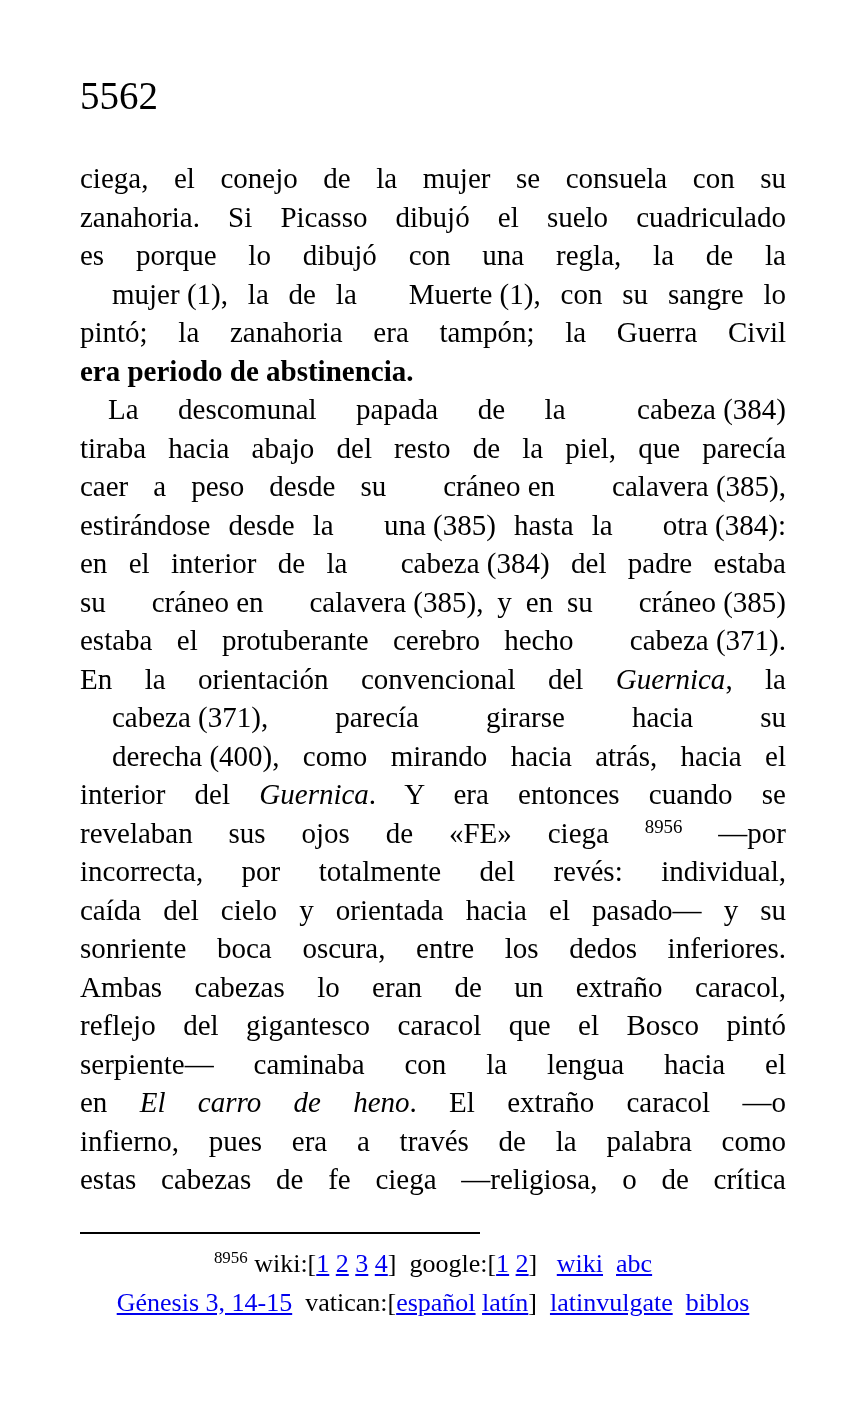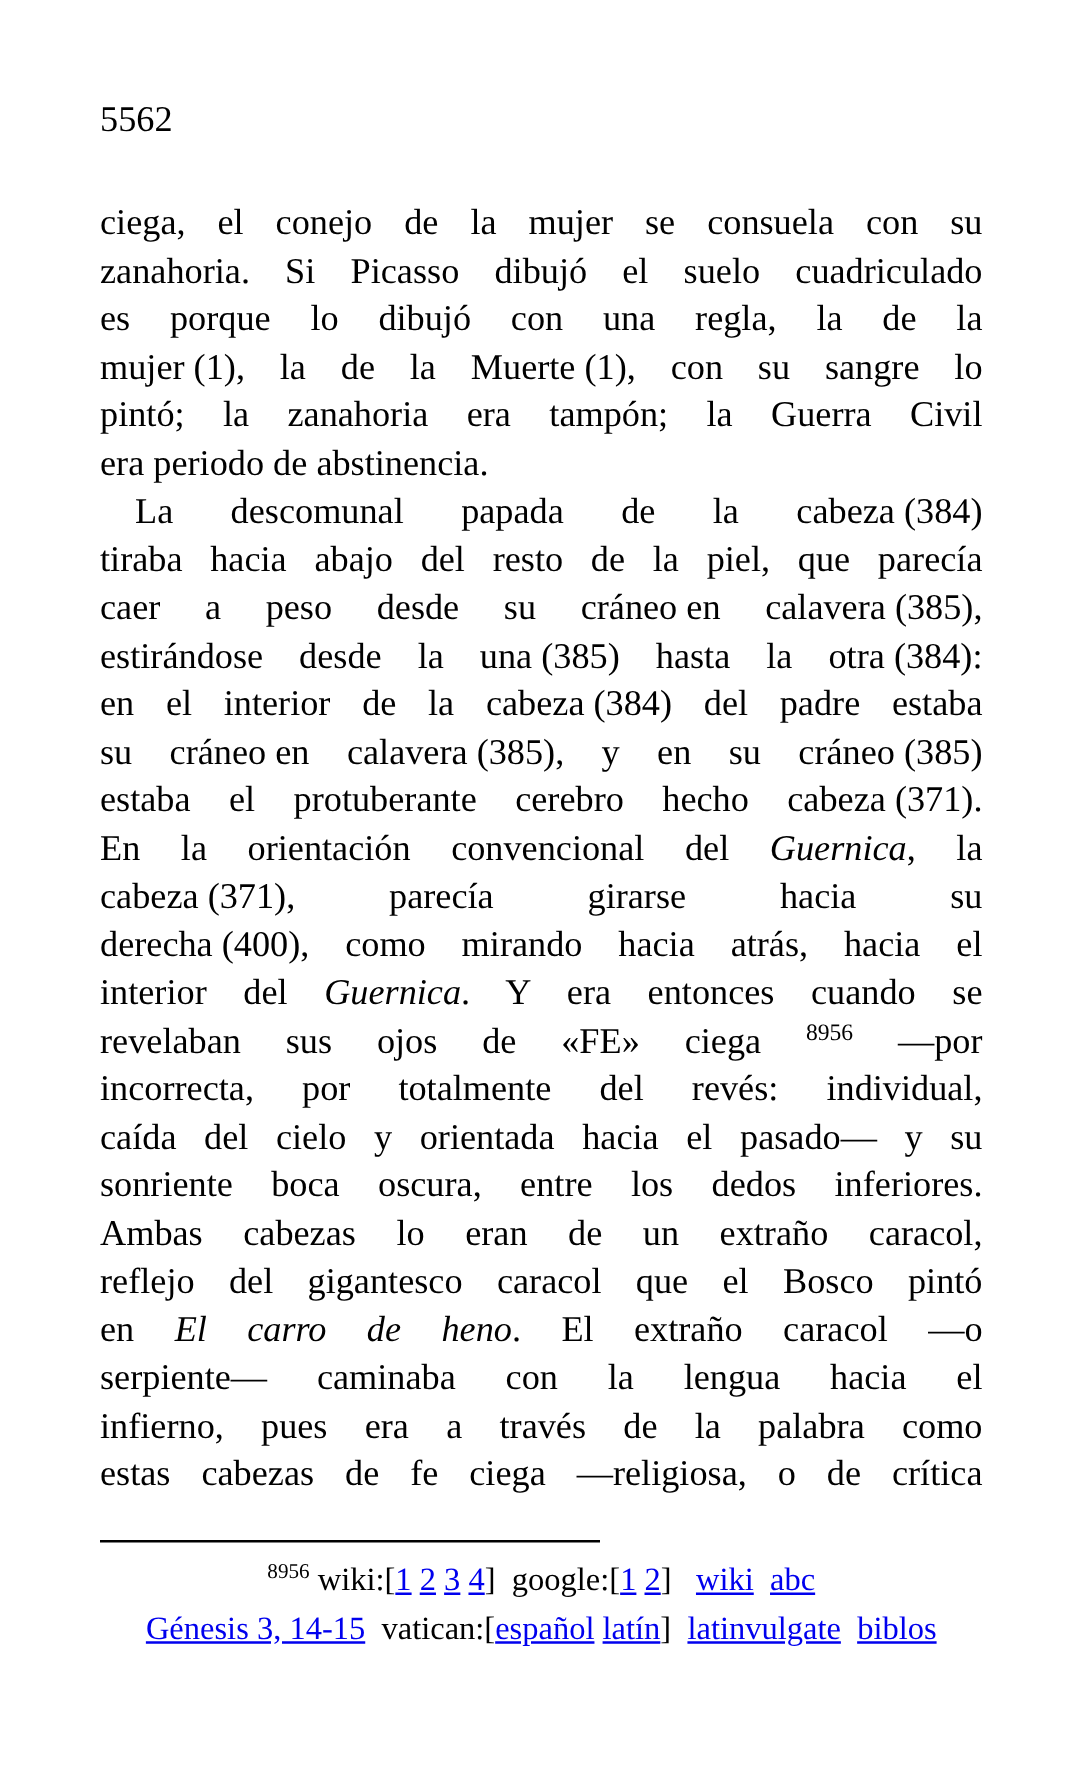--- a/index.html
+++ b/index.html
@@ -15,51 +15,53 @@
     color: #000000;
     overflow: hidden;
   }
   .page {
     box-sizing: border-box;
     width: 866px;
     height: 1417px;
     padding: 78px 80px 0 80px;
   }
   .page-number {
-    font-size: 29px;
+    font-size: 39px;
     line-height: 36px;
     text-align: left;
   }
   .body-text {
     margin-top: 45px;
     font-size: 29px;
   }
   .line {
     line-height: 38.5px;
     height: 38.5px;
     overflow: hidden;
     text-align: justify;
     text-align-last: justify;
   }
   .line.lastline {
     text-align: left;
     text-align-last: left;
+    font-weight: bold;
   }
   .line.indent {
     padding-left: 28px;
   }
   .i { font-style: italic; }
   .sup {
     font-size: 65%;
     vertical-align: 0.55em;
     line-height: 0;
   }
   .nw {
     display: inline-block;
     white-space: pre;
+    margin-left: 32px;
   }
   .footnote {
     margin-top: 33px;
     font-size: 26px;
   }
   .footnote-rule {
     width: 400px;
     height: 0;
     border-top: 2px solid #000000;
     margin: 0 0 10px 0;
@@ -98,22 +100,22 @@
       <div class="line"><span>En la orientación convencional del </span><span class="i">Guernica</span><span>, la</span></div>
       <div class="line"><span class="nw">cabeza (371),</span><span> parecía girarse hacia su</span></div>
       <div class="line"><span class="nw">derecha (400),</span><span> como mirando hacia atrás, hacia el</span></div>
       <div class="line"><span>interior del </span><span class="i">Guernica</span><span>. Y era entonces cuando se</span></div>
       <div class="line"><span>revelaban sus ojos de «FE» ciega </span><span class="sup">8956</span><span> —por</span></div>
       <div class="line"><span>incorrecta, por totalmente del revés: individual,</span></div>
       <div class="line"><span>caída del cielo y orientada hacia el pasado— y su</span></div>
       <div class="line"><span>sonriente boca oscura, entre los dedos inferiores.</span></div>
       <div class="line"><span>Ambas cabezas lo eran de un extraño caracol,</span></div>
       <div class="line"><span>reflejo del gigantesco caracol que el Bosco pintó</span></div>
+      <div class="line"><span>serpiente— caminaba con la lengua hacia el</span></div>
       <div class="line"><span>en </span><span class="i">El carro de heno</span><span>. El extraño caracol —o</span></div>
-      <div class="line"><span>serpiente— caminaba con la lengua hacia el</span></div>
       <div class="line"><span>infierno, pues era a través de la palabra como</span></div>
       <div class="line"><span>estas cabezas de fe ciega —religiosa, o de crítica</span></div>
     </div>
 
   <div class="footnote">
     <div class="footnote-rule"></div>
     <div id="footnote-lines">
         <div class="fline"><span class="sup">8956</span><span> wiki:[</span><a class="link" href="#">1</a><span> </span><a class="link" href="#">2</a><span> </span><a class="link" href="#">3</a><span> </span><a class="link" href="#">4</a><span>]  </span><span>google:[</span><a class="link" href="#">1</a><span> </span><a class="link" href="#">2</a><span>]   </span><a class="link" href="#">wiki</a><span>  </span><a class="link" href="#">abc</a></div>
         <div class="fline"><a class="link" href="#">Génesis 3, 14-15</a><span>  vatican:[</span><a class="link" href="#">español</a><span> </span><a class="link" href="#">latín</a><span>]  </span><a class="link" href="#">latinvulgate</a><span>  </span><a class="link" href="#">biblos</a></div>
       </div>

